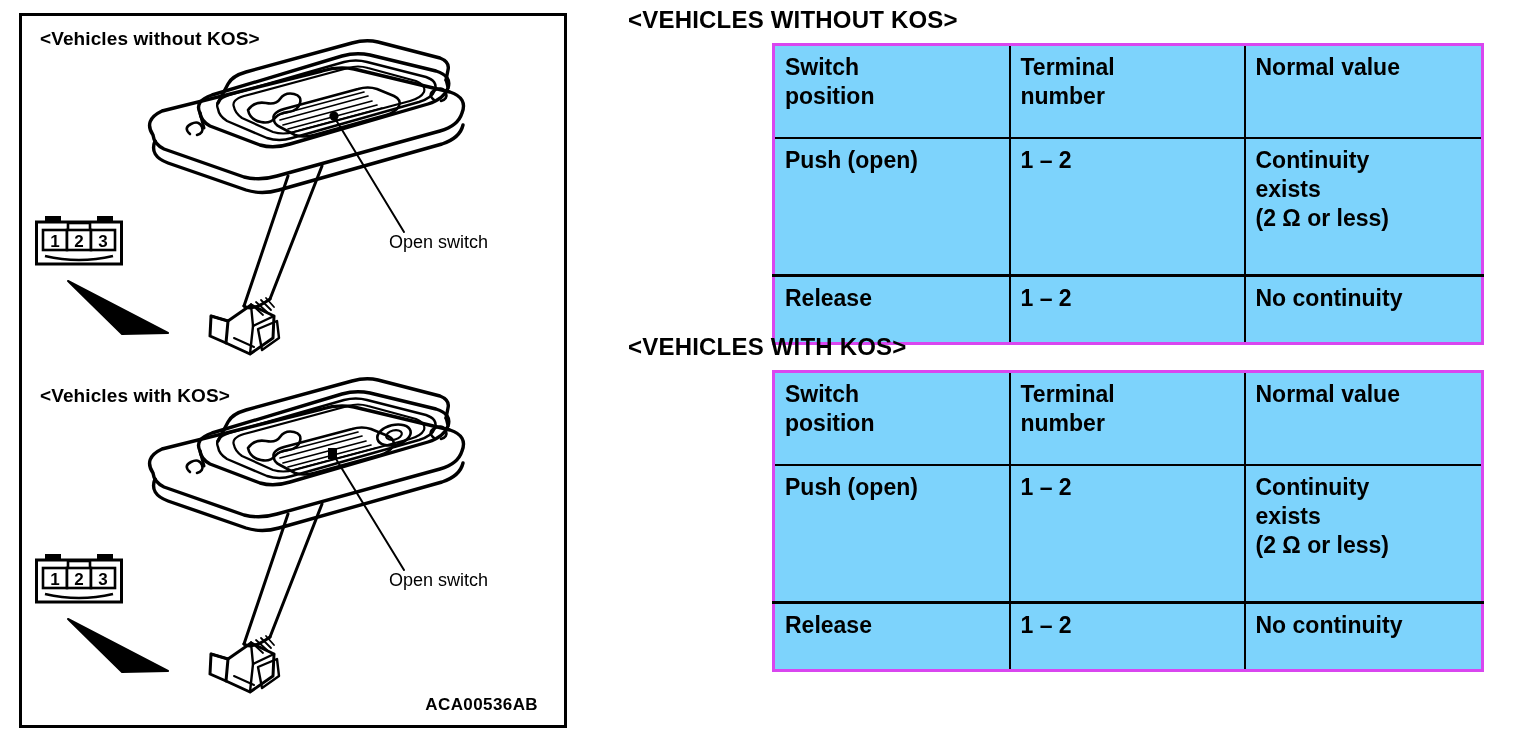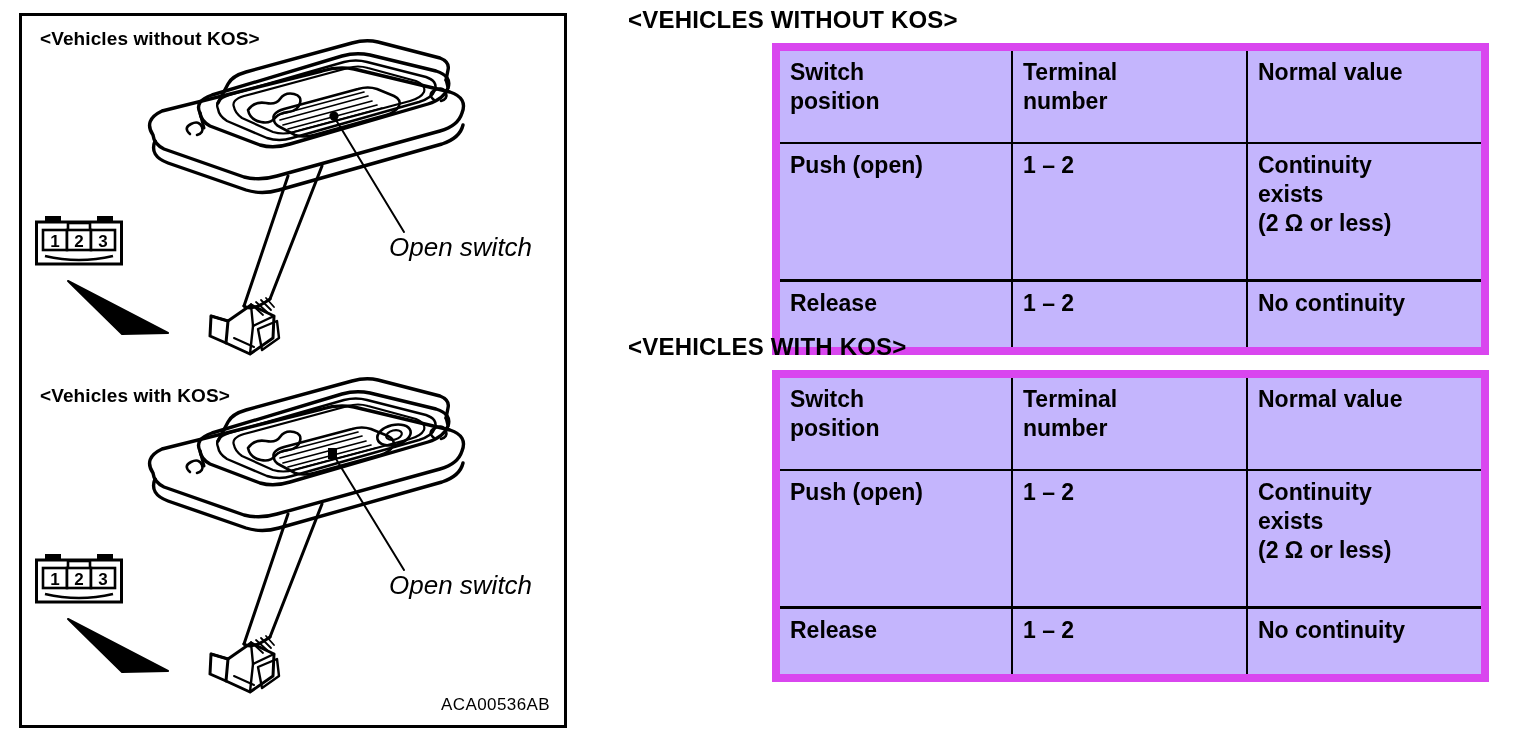--- a/index.html
+++ b/index.html
@@ -7,42 +7,42 @@
        font-family:"Liberation Sans","DejaVu Sans",sans-serif;color:#000;}
 
   
   #figure-panel{position:absolute;left:19px;top:13px;width:548px;height:715px;
                 border:3px solid #000;box-sizing:border-box;background:#fff;}
   .illus{position:absolute;left:0;width:548px;height:357px;}
   .illus.top{top:0;}
   .illus.bottom{top:357px;}
   .variant-label{position:absolute;left:18px;top:12px;font-size:19px;font-weight:bold;
                  letter-spacing:.1px;white-space:nowrap;}
-  .open-switch-label{position:absolute;font-size:26px;white-space:nowrap;font-style:italic;}
+  .open-switch-label{position:absolute;font-size:18px;white-space:nowrap;}
   .illus.top .open-switch-label{left:367px;top:216px;}
   .illus.bottom .open-switch-label{left:367px;top:197px;}
 
   .art{position:absolute;left:0;top:0;width:548px;height:357px;}
 
   
   .conn-face{position:absolute;width:88px;height:52px;}
   .illus.top .conn-face{left:13px;top:198px;}
   .illus.bottom .conn-face{left:13px;top:179px;}
 
-  #figure-id{position:absolute;right:14px;bottom:10px;font-size:17px;font-weight:normal;
+  #figure-id{position:absolute;right:26px;bottom:10px;font-size:17px;font-weight:bold;
              letter-spacing:.4px;}
 
   
   .section{position:absolute;left:628px;}
   #section-without{top:6px;}
   #section-with{top:333px;}
   .section-heading{font-size:24px;font-weight:bold;letter-spacing:.2px;margin:0 0 9px 0;
                    white-space:nowrap;}
   table.spec{border-collapse:collapse;table-layout:fixed;margin-left:144px;
-             border:8px solid #d946ef;background:#c4b5fd;}
+             border:3px solid #d946ef;background:#7dd3fc;}
   table.spec col.c1{width:236px;}
   table.spec col.c2{width:235px;}
   table.spec col.c3{width:238px;}
   table.spec th,table.spec td{border-left:2px solid #000;border-right:2px solid #000;
              text-align:left;vertical-align:top;padding:7px 0 6px 10px;
              font-size:23px;font-weight:bold;line-height:1.26;}
   table.spec th{font-weight:bold;height:78px;border-bottom:2px solid #000;}
   table.spec tr.row-push td{height:122px;border-bottom:3px solid #000;}
   table.spec tr.row-release td{height:52px;}
   table.spec th:first-child,table.spec td:first-child{border-left:none;}

